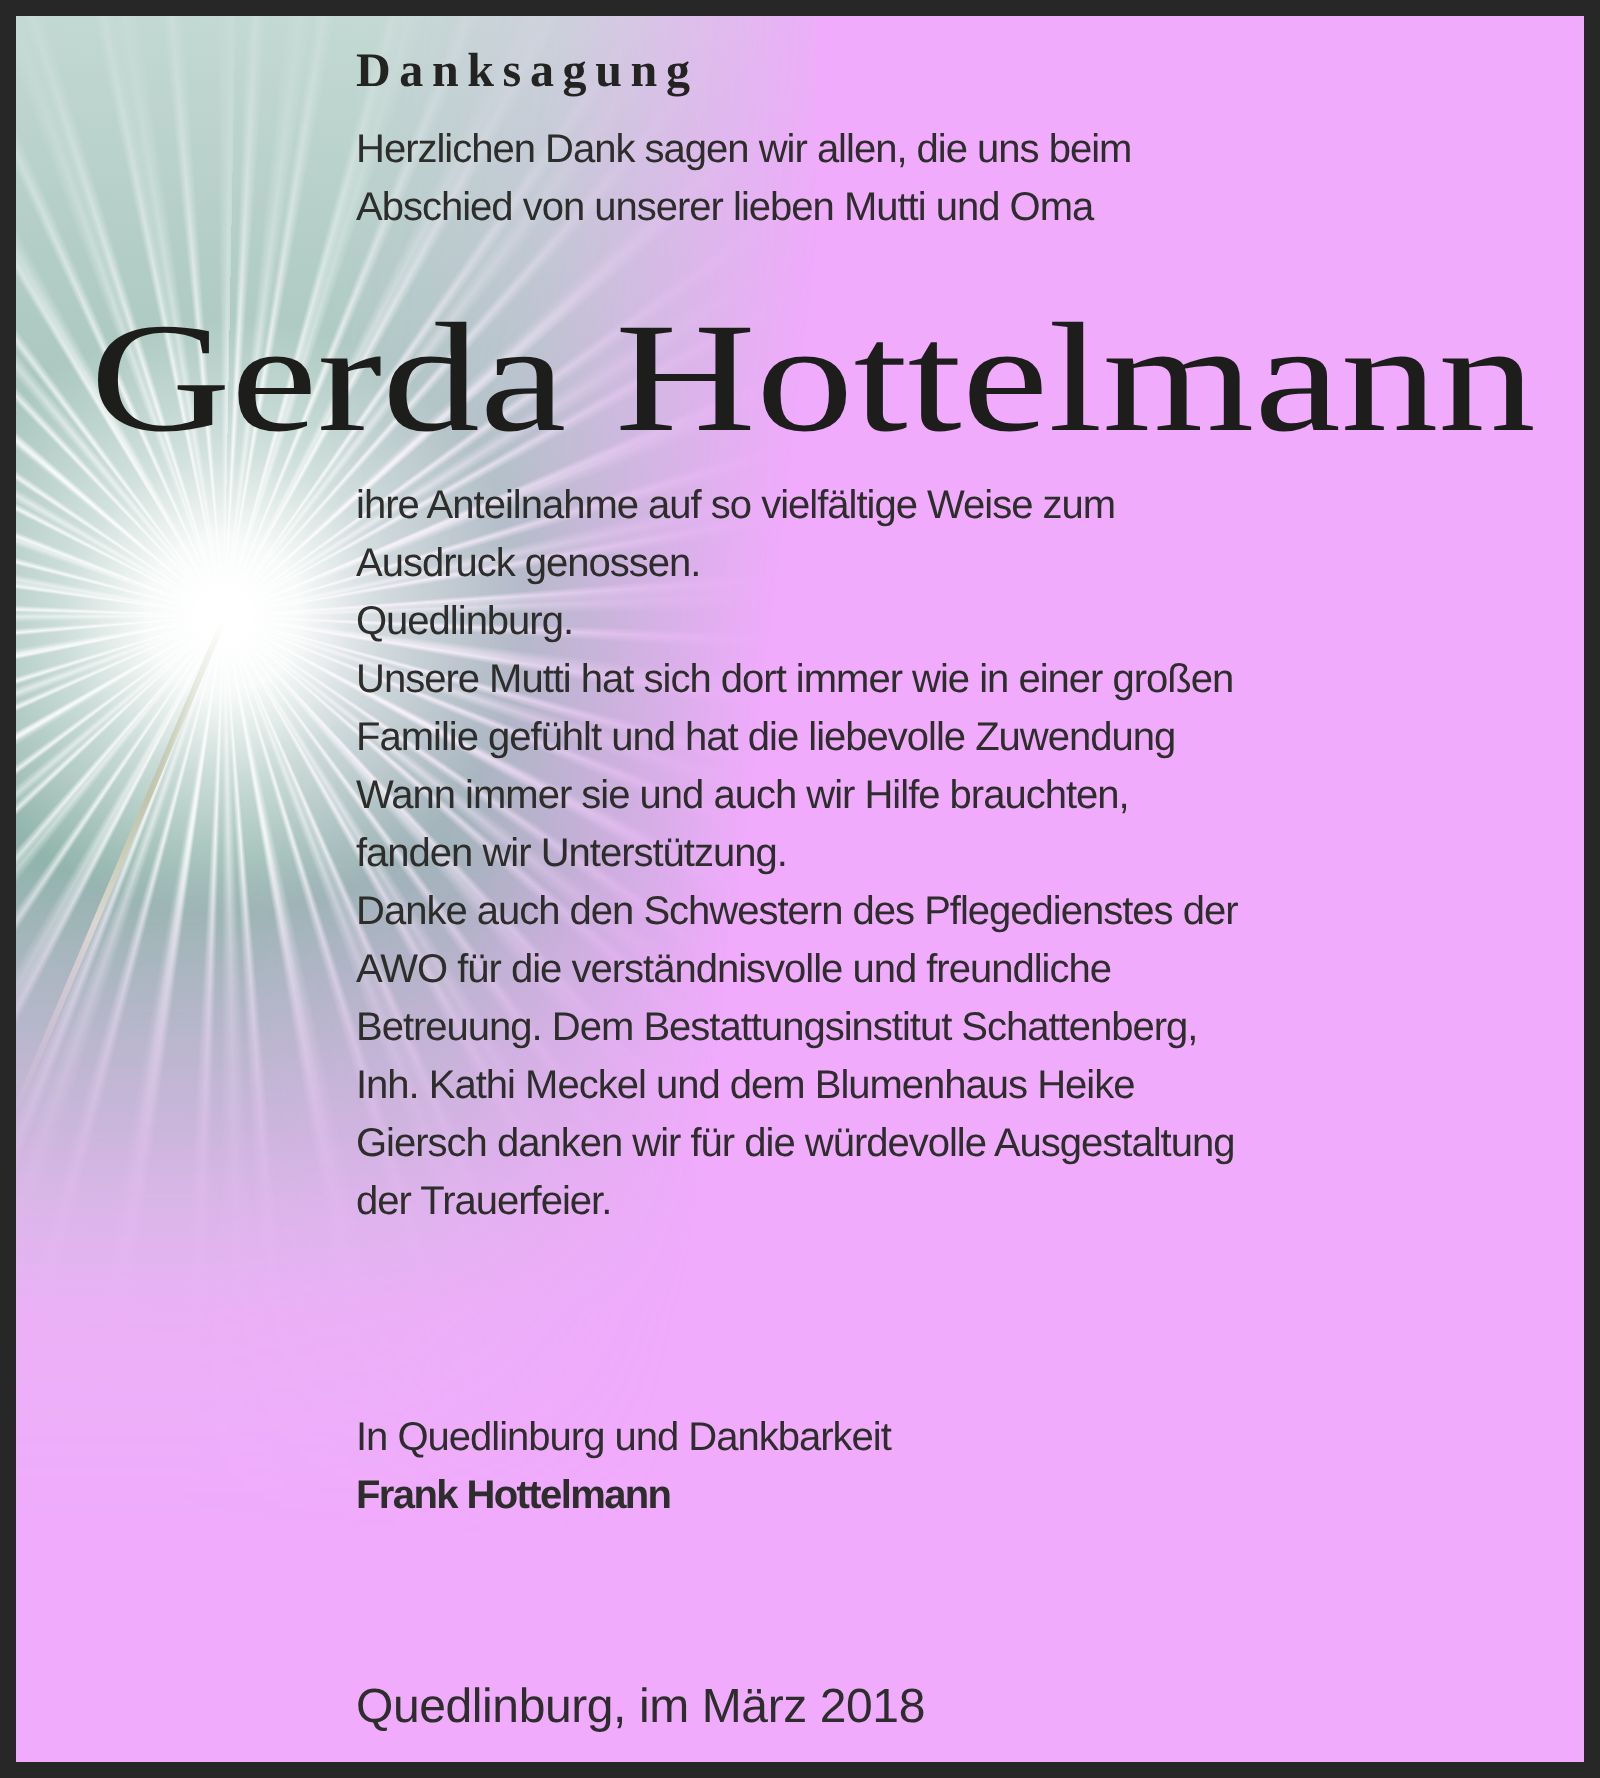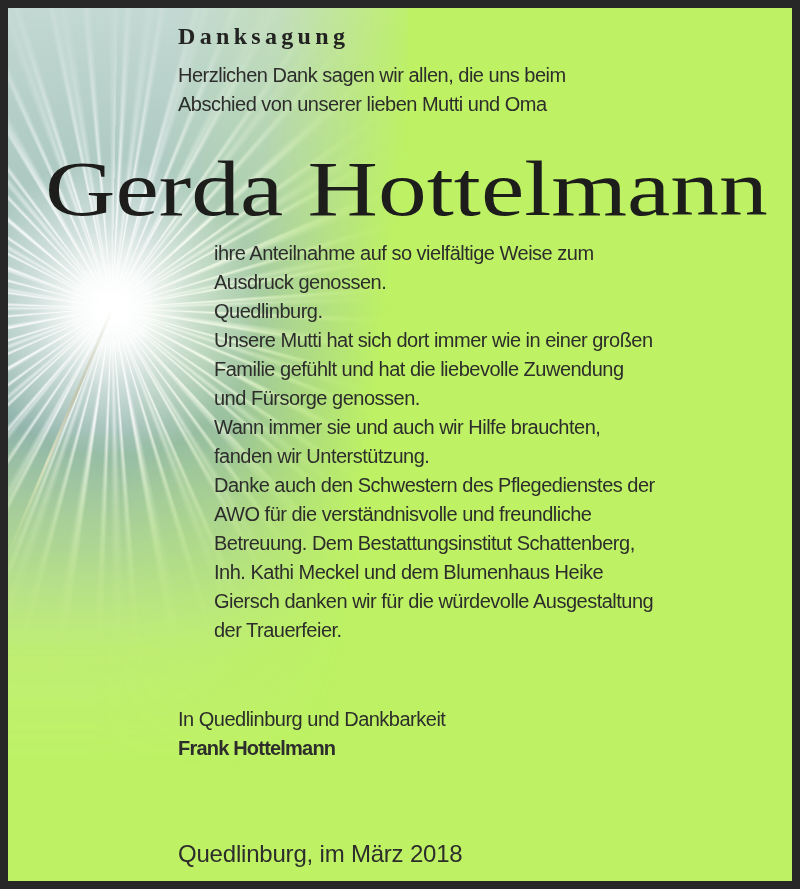--- a/index.html
+++ b/index.html
@@ -3,21 +3,21 @@
 <meta charset="utf-8">
 <style>
   html,body { margin:0; padding:0; background:#fff; }
   .page {
     position:relative; width:800px; height:889px;
     background:#272727; overflow:hidden;
     font-family:"Liberation Sans", sans-serif;
   }
   .sheet {
     position:absolute; left:8px; top:8px; width:784px; height:873px;
-    background:#bef264; overflow:hidden;
+    background:#f0abfc; overflow:hidden;
   }
 
   
   .photo-outer {
     position:absolute; left:0; top:0; width:400px; height:873px;
     -webkit-mask-image:linear-gradient(to bottom,#000 48%,rgba(0,0,0,.55) 62%,rgba(0,0,0,.14) 74%,transparent 87%);
     mask-image:linear-gradient(to bottom,#000 48%,rgba(0,0,0,.55) 62%,rgba(0,0,0,.14) 74%,transparent 87%);
   }
   .photo {
     position:absolute; inset:0;
@@ -65,21 +65,21 @@
     font-size:20px; line-height:29px; letter-spacing:-0.5px;
     color:#2d2d2b; white-space:nowrap;
   }
   .intro   { position:absolute; left:170px; top:53px; }
   .deceased {
     position:absolute; left:37px; top:142px;
     font-family:"Liberation Serif", serif;
     font-size:78px; line-height:78px; color:#1d1d1b;
     transform:scaleX(1.25); transform-origin:0 0; white-space:nowrap;
   }
-  .bodytext { position:absolute; left:170px; top:231px;margin-left:36px; }
+  .bodytext { position:absolute; left:170px; top:231px; }
   .closing  { position:absolute; left:170px; top:697px; }
   .sig      { font-weight:bold; letter-spacing:-0.8px; }
   .dateline {
     position:absolute; left:170px; top:831px;
     font-size:24px; line-height:29px; letter-spacing:-0.2px; color:#2d2d2b;
     white-space:nowrap;
     text-align:center;
   }
 </style>
 </head>
@@ -105,21 +105,20 @@
     </div>
 
     <div class="deceased">Gerda Hottelmann</div>
 
     <div class="bodytext">
       <div class="line">ihre Anteilnahme auf so vielfältige Weise zum</div>
       <div class="line">Ausdruck genossen.</div>
       <div class="line">Quedlinburg.</div>
       <div class="line">Unsere Mutti hat sich dort immer wie in einer großen</div>
       <div class="line">Familie gefühlt und hat die liebevolle Zuwendung</div>
-      <div class="line">und Fürsorge genossen.</div>
       <div class="line">Wann immer sie und auch wir Hilfe brauchten,</div>
       <div class="line">fanden wir Unterstützung.</div>
       <div class="line">Danke auch den Schwestern des Pflegedienstes der</div>
       <div class="line">AWO für die verständnisvolle und freundliche</div>
       <div class="line">Betreuung. Dem Bestattungsinstitut Schattenberg,</div>
       <div class="line">Inh. Kathi Meckel und dem Blumenhaus Heike</div>
       <div class="line">Giersch danken wir für die würdevolle Ausgestaltung</div>
       <div class="line">der Trauerfeier.</div>
     </div>
 

